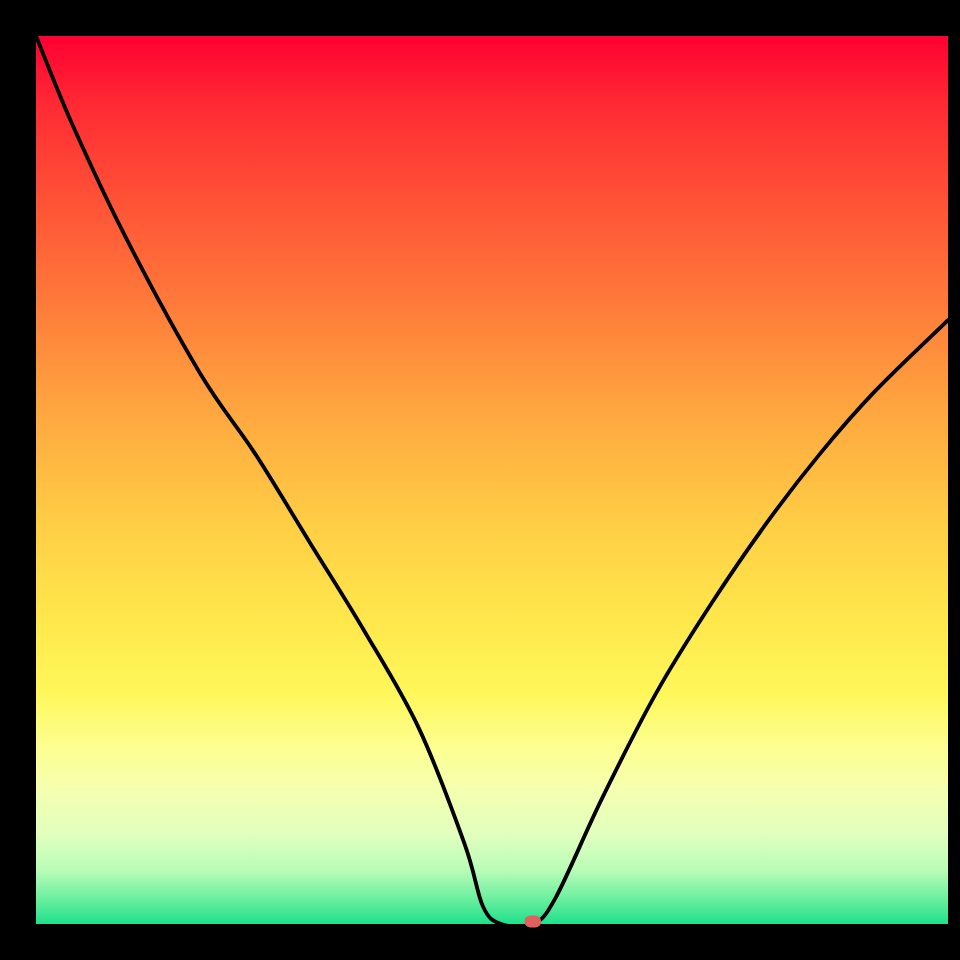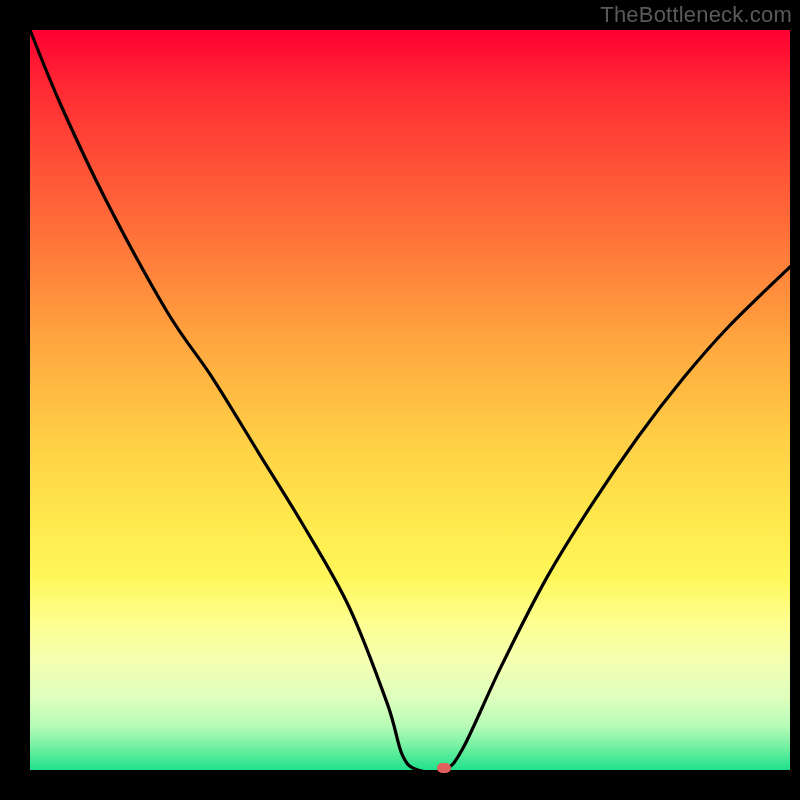--- a/index.html
+++ b/index.html
@@ -71,21 +71,20 @@
     height: 10px;
     background: #e06060;
     border-radius: 5px;
   }
 </style>
 </head>
 <body>
 
 <div class="frame">
 
-  <div class="watermark">TheBottleneck.com</div>
 
   <div class="plot-area">
     <div class="gradient-bg"></div>
 
     <svg class="curve" viewBox="0 0 760 740" preserveAspectRatio="none">
       <path d="M 0.0 0.0 C 5.1 12.3, 17.7 45.6, 30.4 74.0 C 43.1 102.4, 58.3 135.7, 76.0 170.2 C 93.7 204.7, 119.1 251.6, 136.8 281.2 C 154.5 310.8, 167.2 324.4, 182.4 347.8 C 197.6 371.2, 212.8 397.1, 228.0 421.8 C 243.2 446.5, 258.4 469.9, 273.6 495.8 C 288.8 521.7, 305.3 547.6, 319.2 577.2 C 333.1 606.8, 348.3 648.7, 357.2 673.4 C 366.1 698.1, 367.3 714.1, 372.4 725.2 C 377.5 736.3, 380.6 737.5, 387.6 740.0 C 394.6 742.5, 406.6 743.7, 414.2 740.0 C 421.8 736.3, 423.7 735.1, 433.2 717.8 C 442.7 700.5, 457.3 664.8, 471.2 636.4 C 485.1 608.0, 501.6 574.7, 516.8 547.6 C 532.0 520.5, 547.2 497.0, 562.4 473.6 C 577.6 450.2, 592.8 428.0, 608.0 407.0 C 623.2 386.0, 638.4 366.3, 653.6 347.8 C 668.8 329.3, 681.5 314.5, 699.2 296.0 C 716.9 277.5, 749.9 246.7, 760.0 236.8" fill="none" stroke="#000000" stroke-width="3.2" stroke-linecap="round"></path>
     </svg>
 
     <div class="marker" style="left: 407.2px; top: 733px; background: rgb(224, 96, 96);"></div>
   </div>

